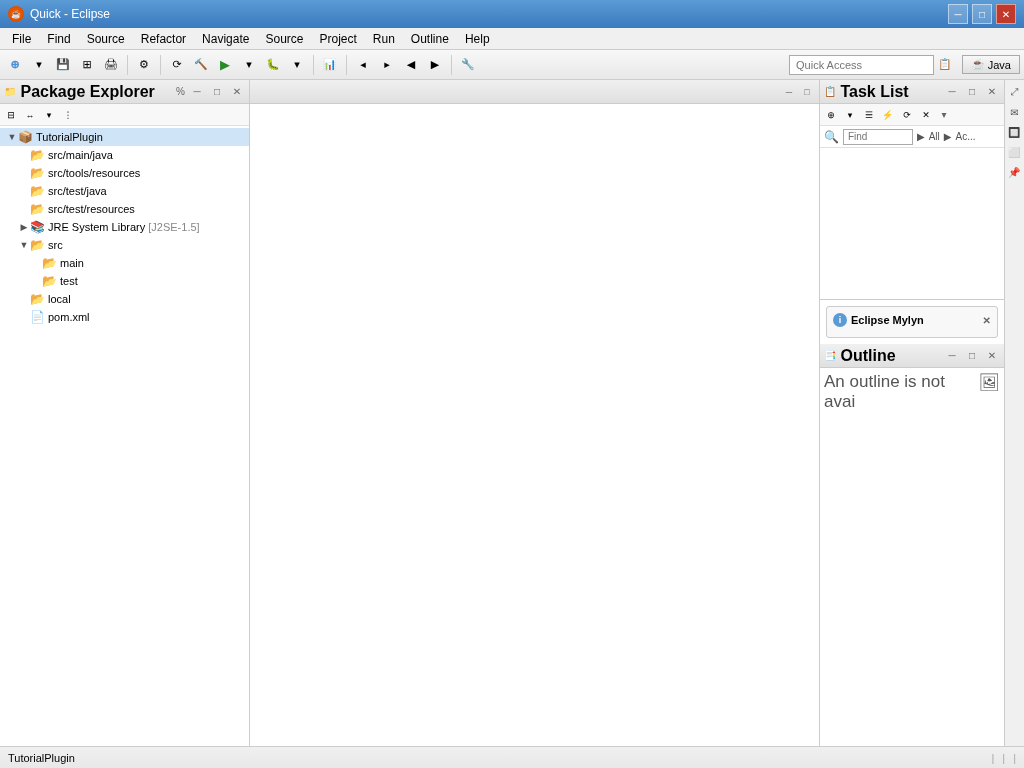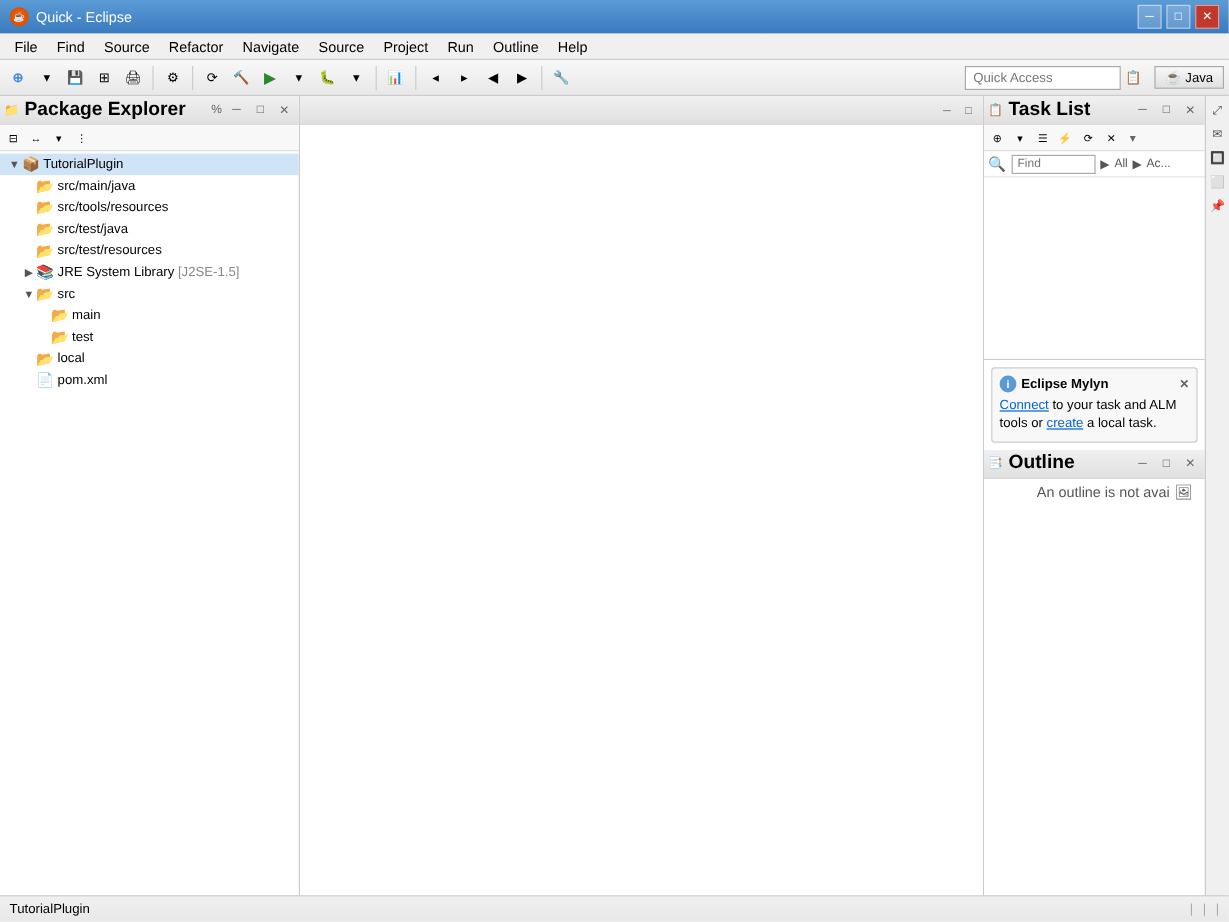--- a/index.html
+++ b/index.html
@@ -101,21 +101,21 @@
     }
     .tb-quick-access {
       margin-left: auto;
       display: flex;
       align-items: center;
     }
     .tb-quick-access input {
       border: 1px solid #aaa;
       padding: 2px 6px;
       font-size: 11px;
-      width: 130px;
+      width: 145px;
       height: 20px;
       background: white;
     }
     .java-btn {
       background: linear-gradient(to bottom, #f8f8f8, #e0e0e0);
       border: 1px solid #aaa;
       padding: 2px 8px;
       font-size: 11px;
       cursor: pointer;
       margin-left: 6px;
@@ -334,26 +334,25 @@
       cursor: pointer;
     }
     #outline-panel {
       flex: 1;
       display: flex;
       flex-direction: column;
     }
     .outline-content {
       flex: 1;
       padding: 4px;
-      font-size: 12px;
+      font-size: 17px;
       color: #555;
       display: flex;
       align-items: flex-start;
       gap: 4px;
-      margin-left: 40px;
     }
     
     #side-strip {
       width: 20px;
       background: #f0f0f0;
       border-left: 1px solid #ccc;
       display: flex;
       flex-direction: column;
       align-items: center;
       padding: 4px 0;
@@ -613,23 +612,20 @@
     </div>
 
     <div id="connect-mylyn">
       <div class="connect-header">
         <div style="display:flex;align-items:center;gap:4px;">
           <span class="info-icon">i</span>
           <span>Eclipse Mylyn</span>
         </div>
         <div class="connect-close">✕</div>
       </div>
-      <div class="connect-text">
-        <span class="connect-link">Connect</span><span> to your task and ALM tools or </span><span class="connect-link">create</span><span> a local task.</span>
-      </div>
     </div>
 
     <div id="outline-panel">
       <div class="panel-header">
         <span class="panel-icon">📑</span>
         <span class="panel-title">Outline</span>
         <div class="panel-btn">─</div>
         <div class="panel-btn">□</div>
         <div class="panel-btn">✕</div>
       </div>

